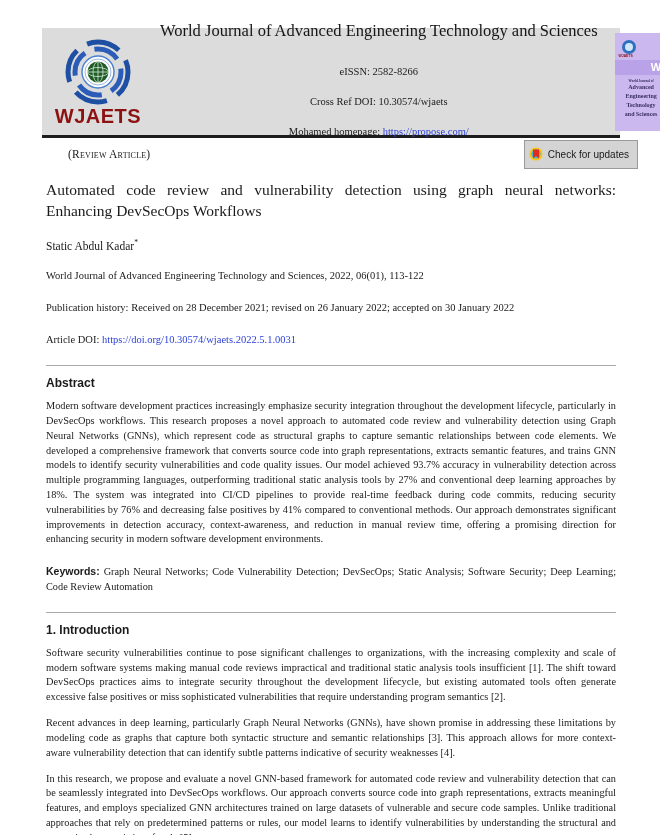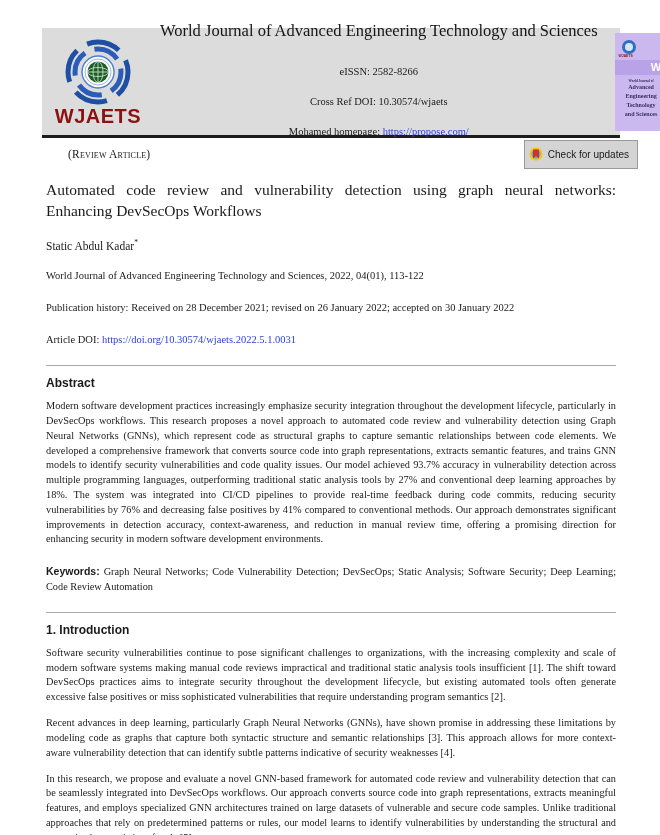--- a/index.html
+++ b/index.html
@@ -353,21 +353,21 @@
 
   <div class="content">
 
     <h1 class="paper-title">Automated code review and vulnerability detection using graph neural networks: Enhancing DevSecOps Workflows</h1>
 
     <div class="author">
       <span>Static Abdul Kadar</span><sup>*</sup>
     </div>
 
 
-    <div class="metaline">World Journal of Advanced Engineering Technology and Sciences, 2022, 04(01), 113-122</div>
+    <div class="metaline">World Journal of Advanced Engineering Technology and Sciences, 2022, 06(01), 113-122</div>
 
     <div class="metaline">Publication history: Received on 28 December 2021; revised on 26 January 2022; accepted on 30 January 2022</div>
 
     <div class="metaline">
       <span>Article DOI:</span>
       <a class="doi-link" href="#">https://doi.org/10.30574/wjaets.2022.5.1.0031</a>
     </div>
 
     <hr class="rule">
 

